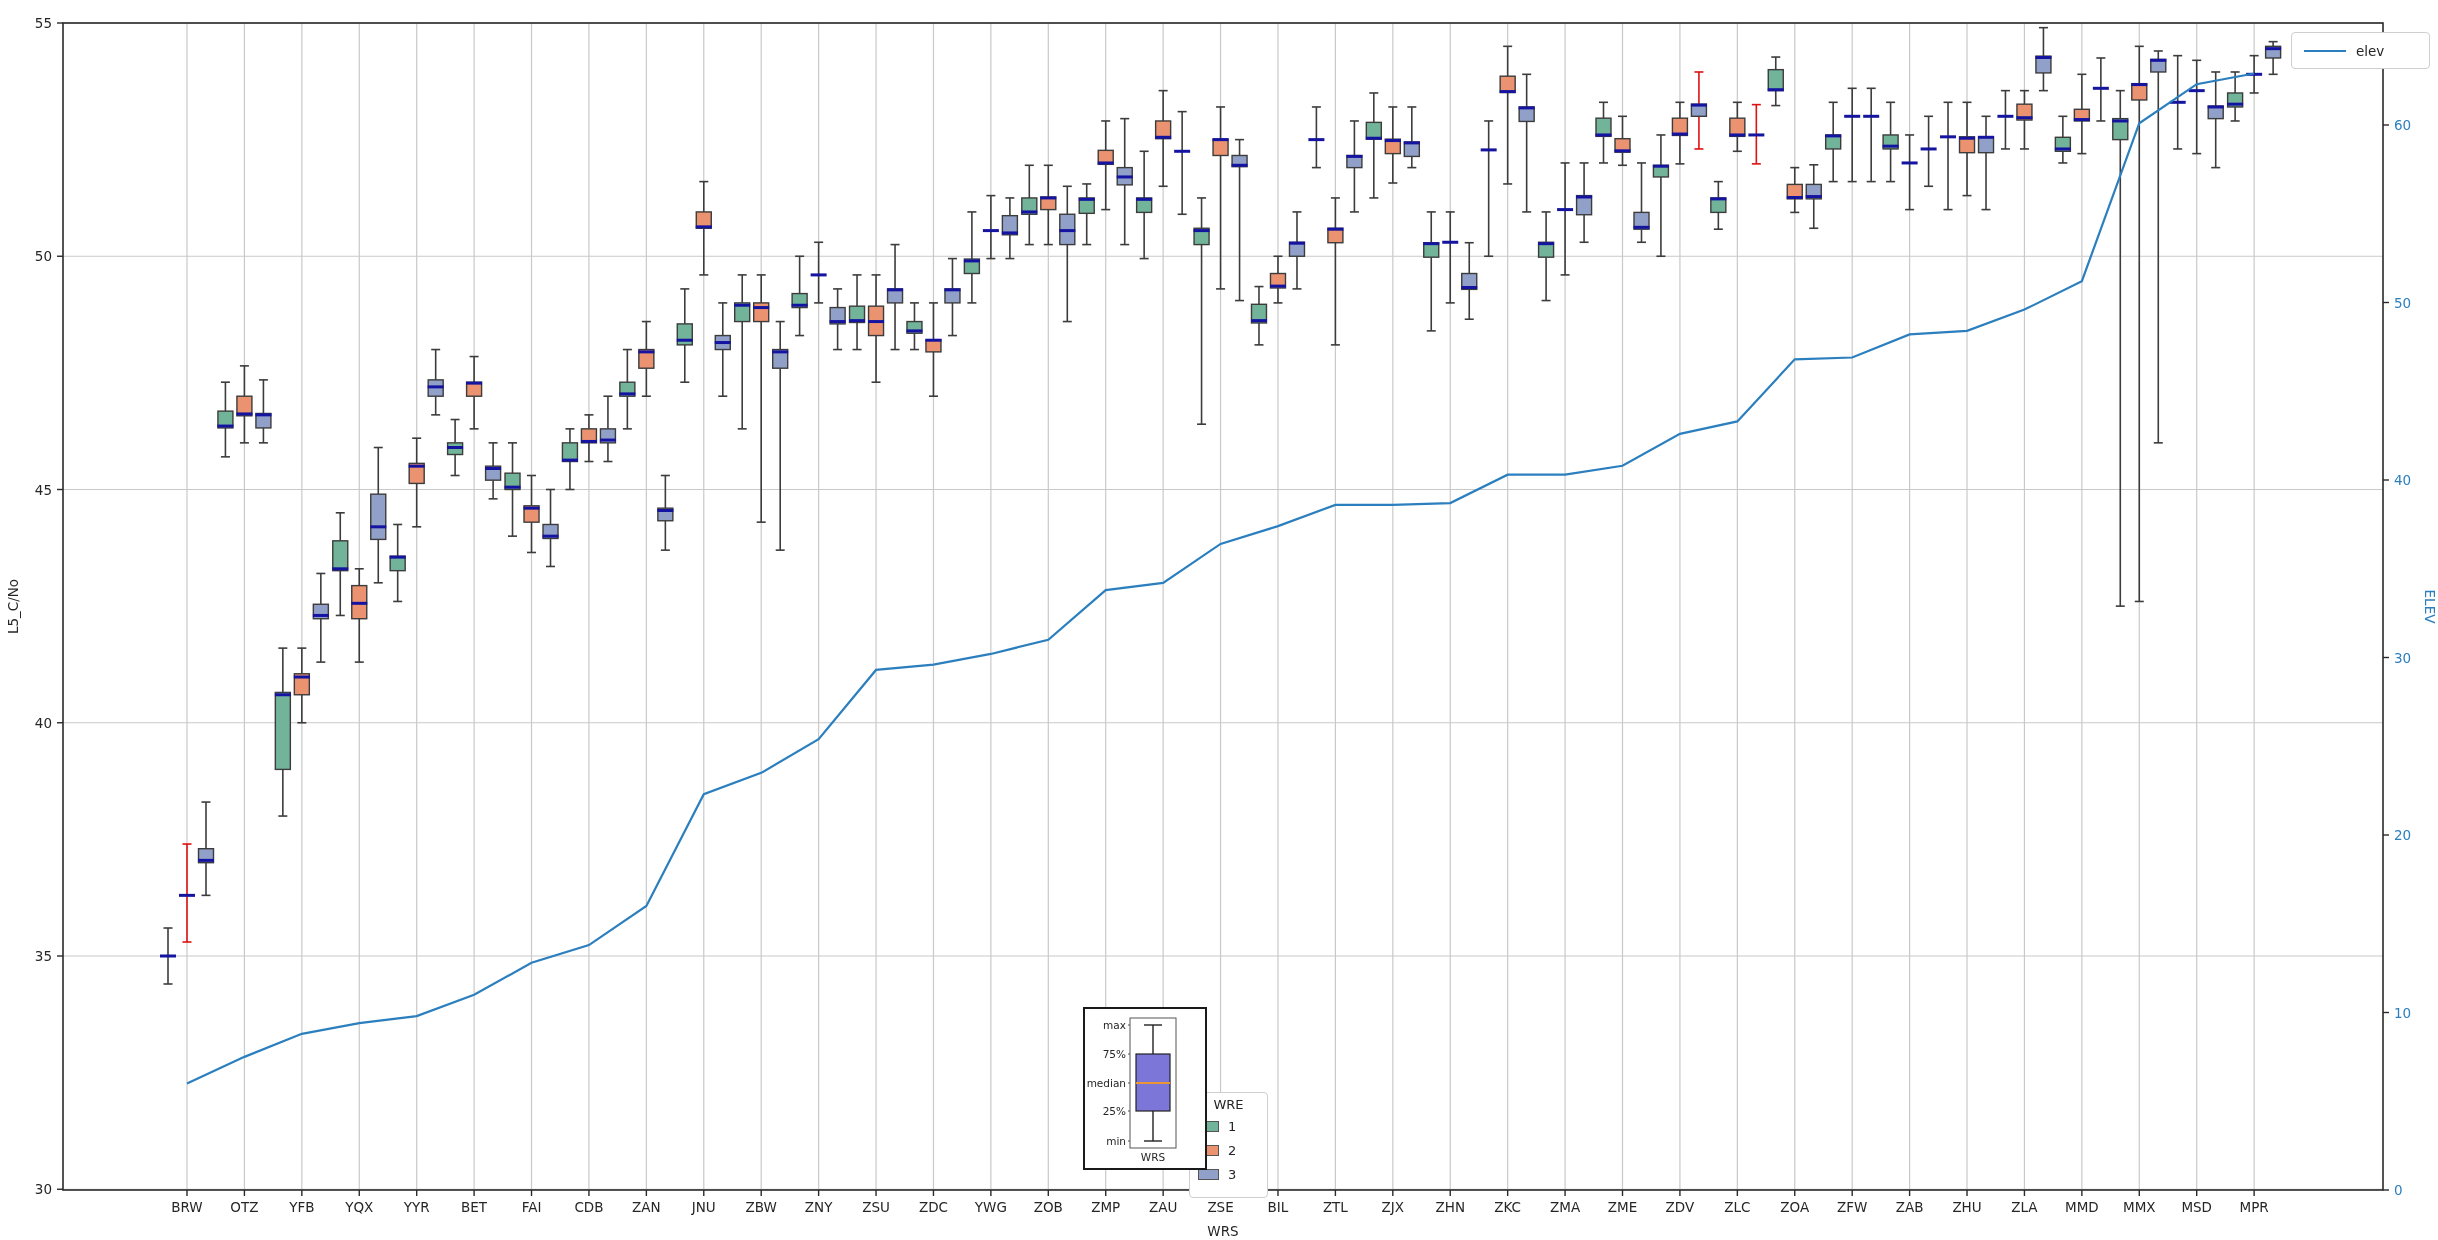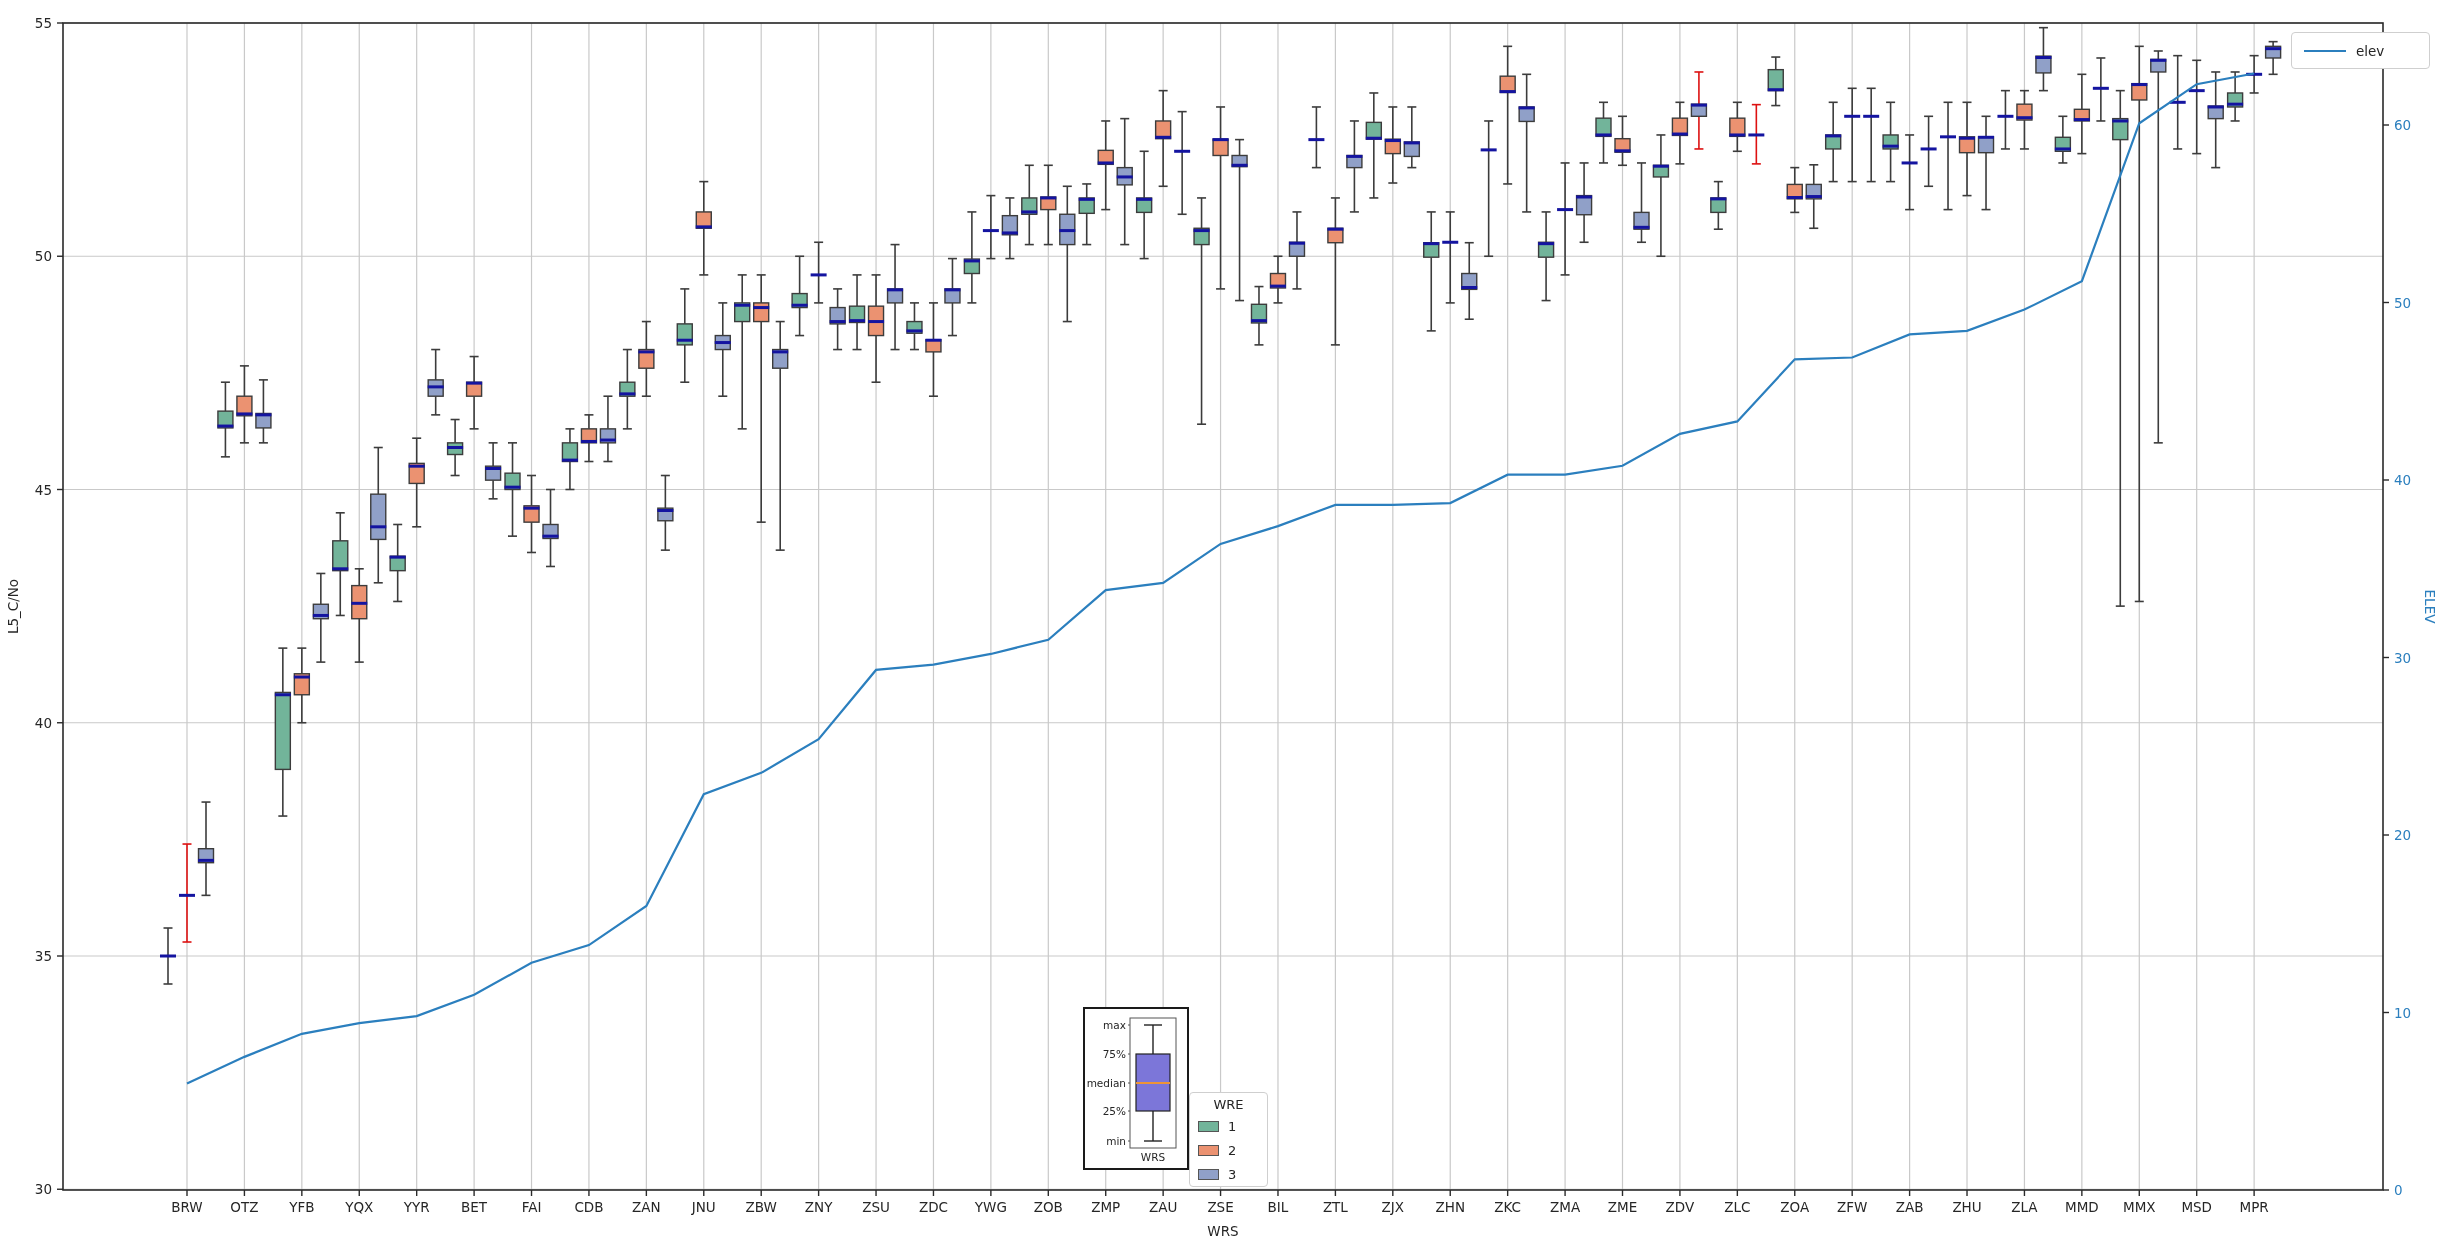--- a/index.html
+++ b/index.html
@@ -6,25 +6,25 @@
   .fig{position:relative;width:2438px;height:1240px;background:#fff;
        font-family:"DejaVu Sans","Liberation Sans",sans-serif;overflow:hidden;}
   .fig-title{position:absolute;left:63px;top:3px;width:2320px;text-align:center;
        font-size:15px;color:#262626;}
   svg{position:absolute;left:0;top:0;}
   .legend-box{position:absolute;background:#fff;border:1px solid #cfcfcf;border-radius:4px;
        box-sizing:border-box;color:#262626;}
   .legend-elev{left:2291px;top:32px;width:139px;height:37px;display:flex;align-items:center;gap:10px;padding:0 12px;}
   .legend-elev .line{display:inline-block;width:42px;height:0;border-top:2px solid #2b7fbe;}
   .legend-elev .lbl{font-size:13.5px;}
-  .legend-wre{left:1189px;top:1092px;width:79px;height:95px;padding:4px 8px;}
+  .legend-wre{left:1189px;top:1092px;width:79px;height:106px;padding:4px 8px;}
   .legend-wre .ttl{font-size:13px;text-align:center;margin-bottom:2px;}
   .legend-wre .row{display:flex;align-items:center;gap:9px;height:24px;}
   .legend-wre .sw{display:inline-block;width:21px;height:11px;border:1px solid #555;box-sizing:border-box;}
-  .inset{position:absolute;left:1083px;top:1007px;width:106px;height:163px;background:#fff;
+  .inset{position:absolute;left:1083px;top:1007px;width:124px;height:163px;background:#fff;
        border:2px solid #1a1a1a;box-sizing:border-box;}
 </style>
 </head>
 <body>
 
 <div class="fig">
   <svg id="plot" width="2438" height="1240">
       <g>
         <line x1="63" y1="1189.25" x2="2383" y2="1189.25" stroke="#c9c9c9" stroke-width="1.2"></line>
         <line x1="63" y1="956" x2="2383" y2="956" stroke="#c9c9c9" stroke-width="1.2"></line>

